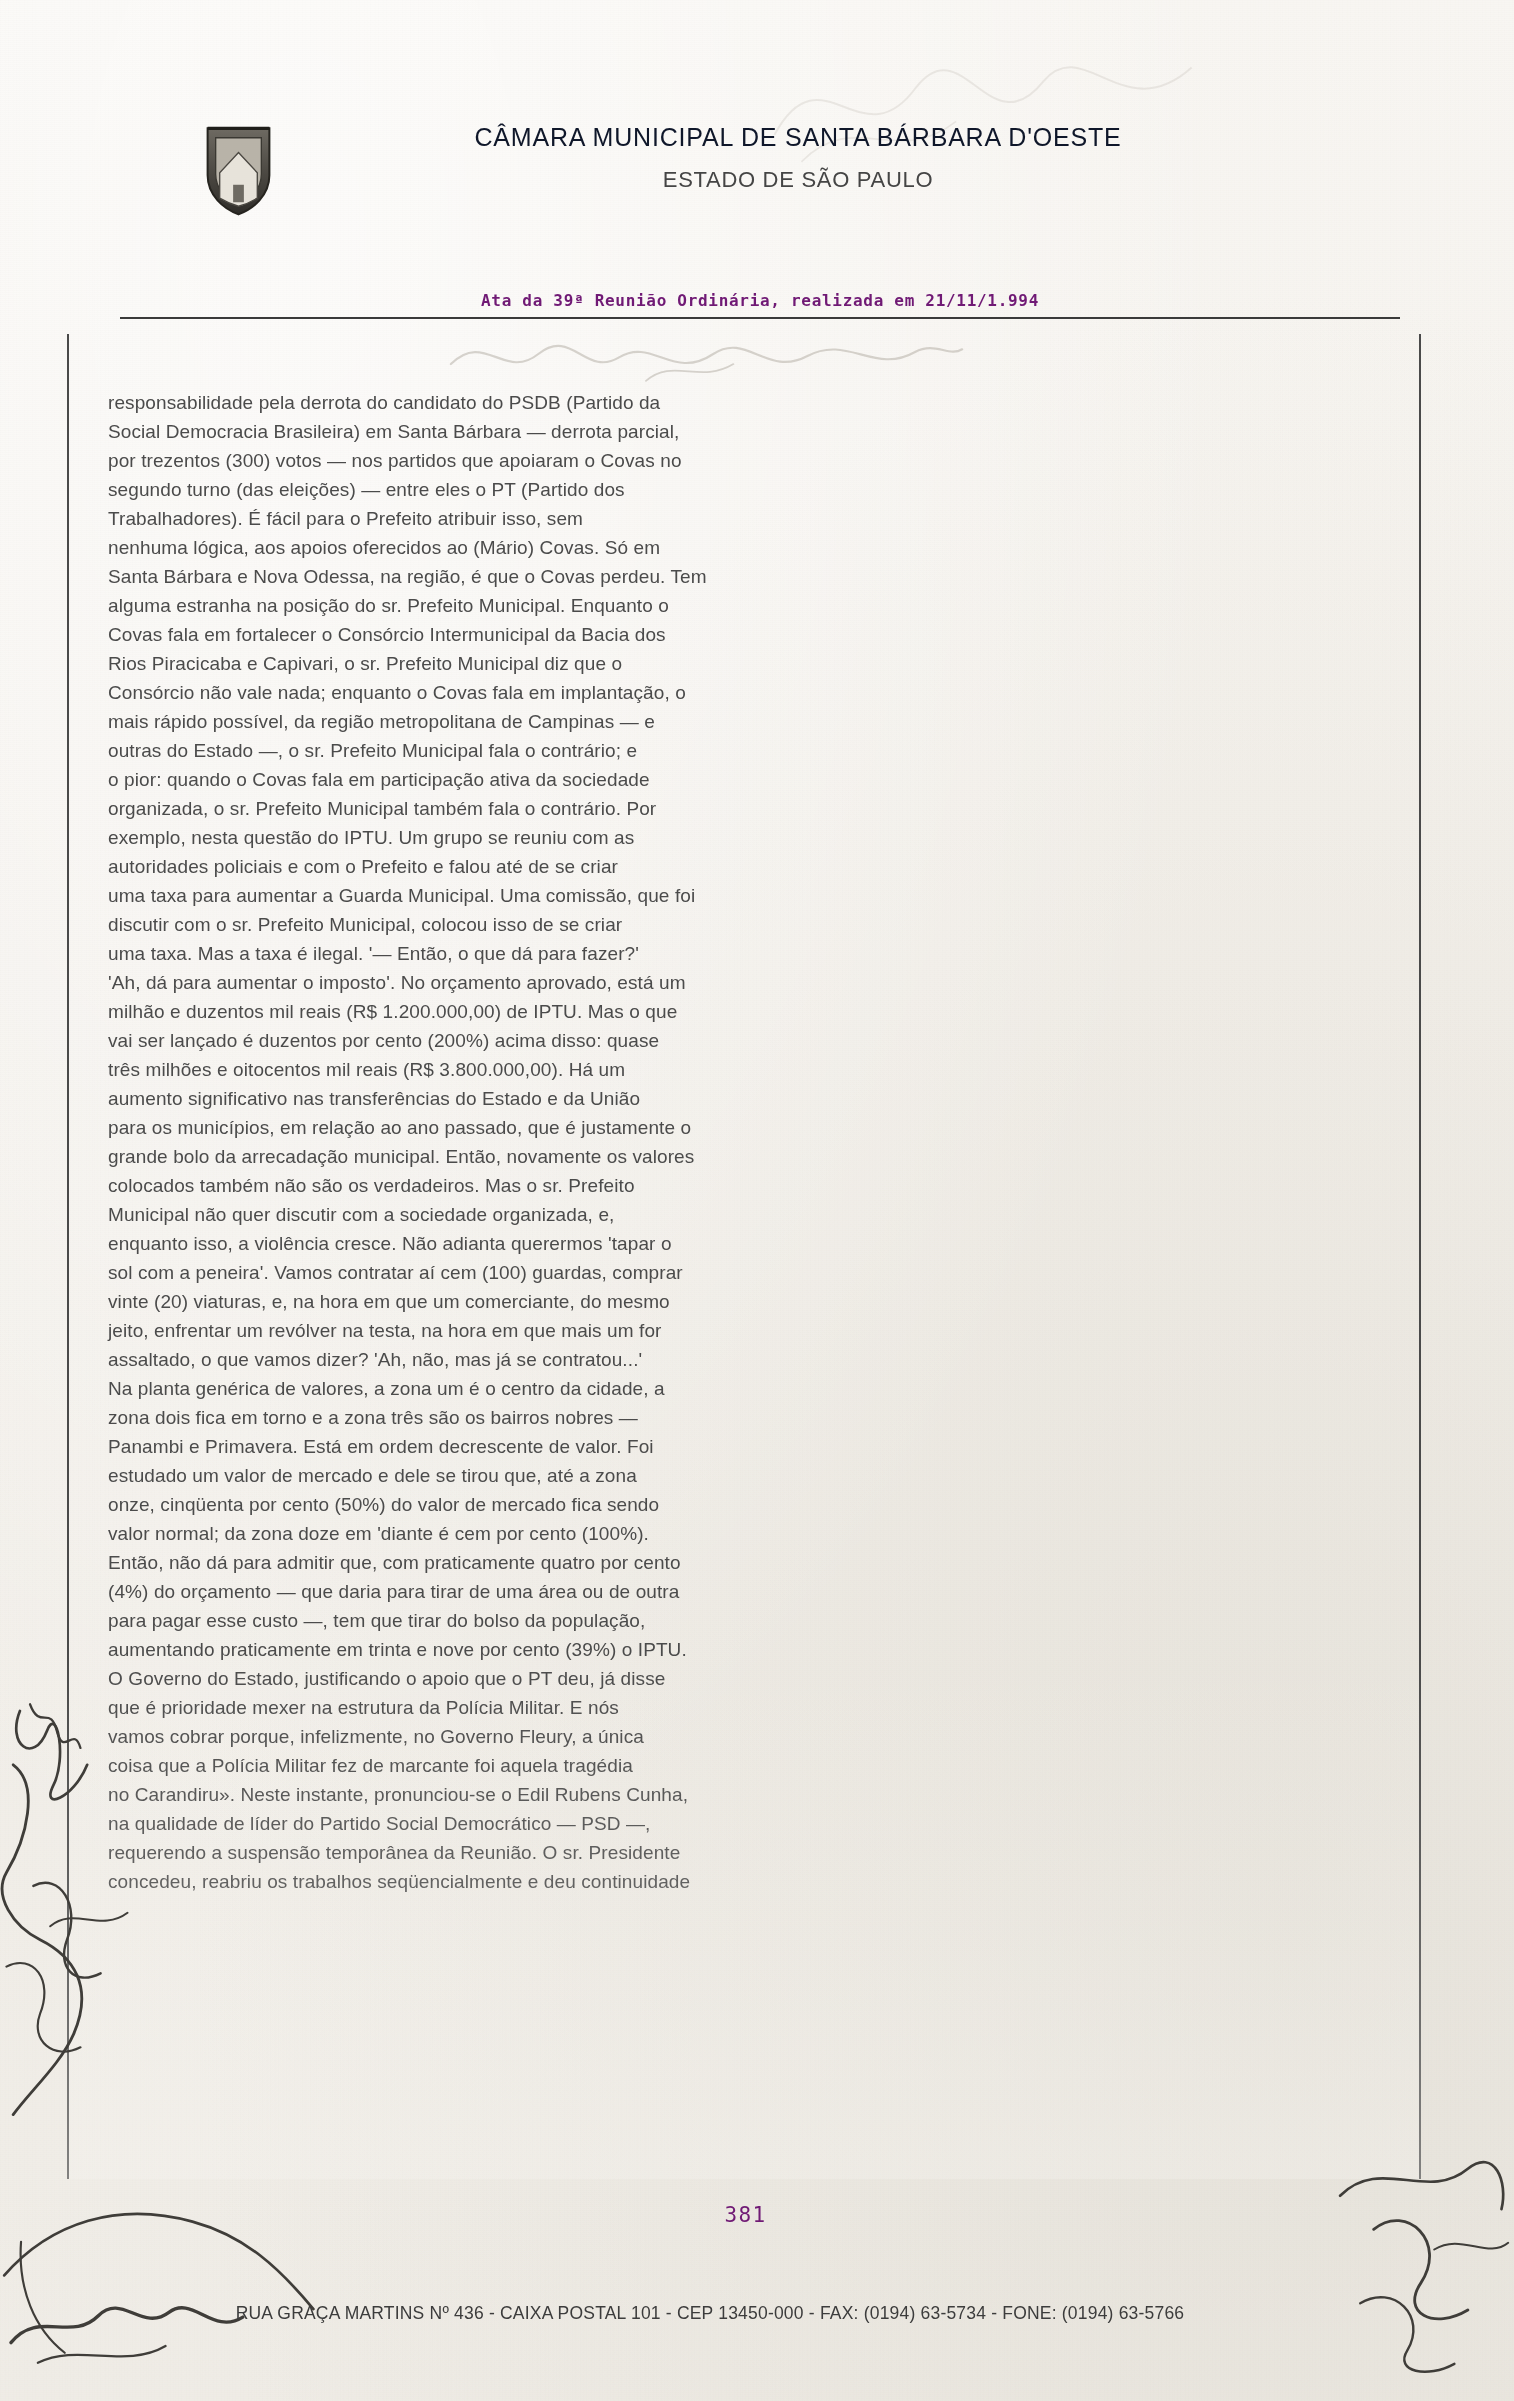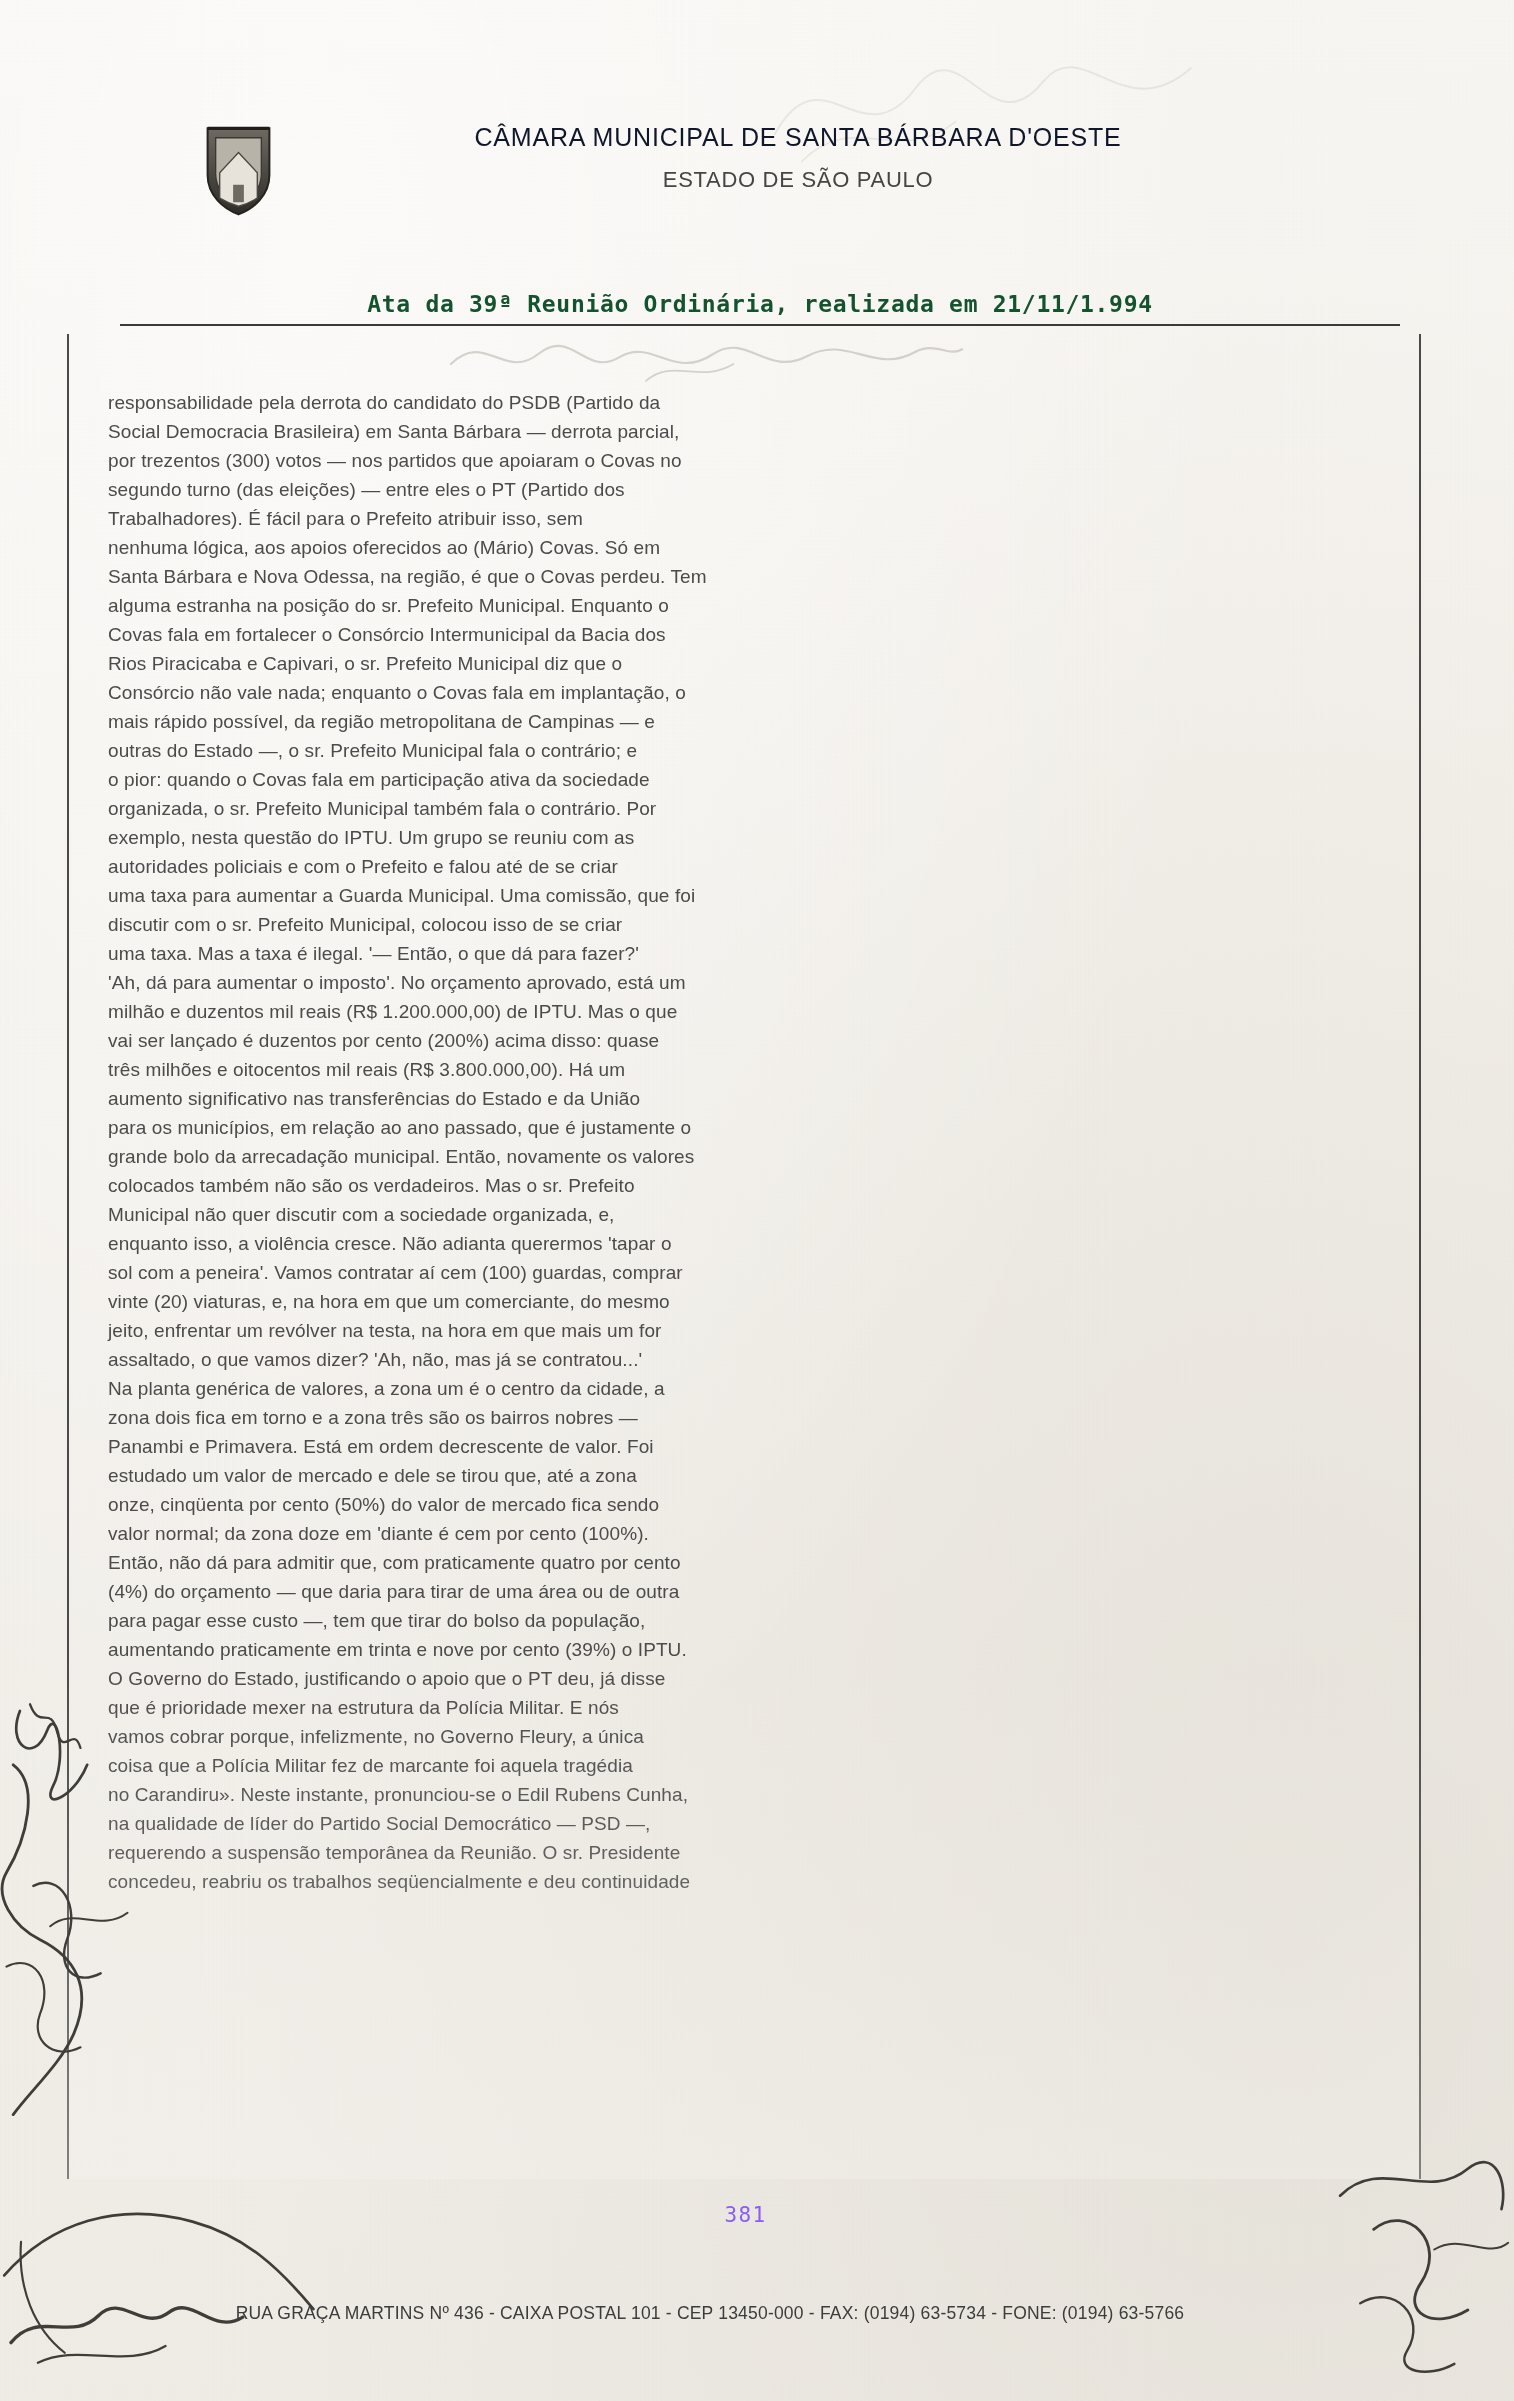--- a/index.html
+++ b/index.html
@@ -70,23 +70,23 @@
   .crest svg { display: block; }
 
   
   .doc-title {
     position: absolute;
     top: 291px;
     left: 120px;
     width: 1280px;
     text-align: center;
     font-family: "DejaVu Sans Mono", monospace;
-    font-size: 23px;
+    font-size: 16px;
     font-weight: bold;
-    color: #14532d;
+    color: #701a75;
     letter-spacing: 0.7px;
     padding-bottom: 6.7px;
     border-bottom: 2px solid #3a3a3a;
   }
 
   
   .body-frame {
     position: absolute;
     top: 334px;
     left: 67px;
@@ -124,21 +124,21 @@
 
   
   .page-number {
     position: absolute;
     top: 2203px;
     left: 0;
     width: 1491px;
     text-align: center;
     font-family: "DejaVu Sans Mono", monospace;
     font-size: 21px;
-    color: #8b5cf6;
+    color: #701a75;
     letter-spacing: 1.3px;
   }
 
   
   .footer {
     position: absolute;
     top: 2303px;
     left: 0;
     width: 1420px;
     text-align: center;

